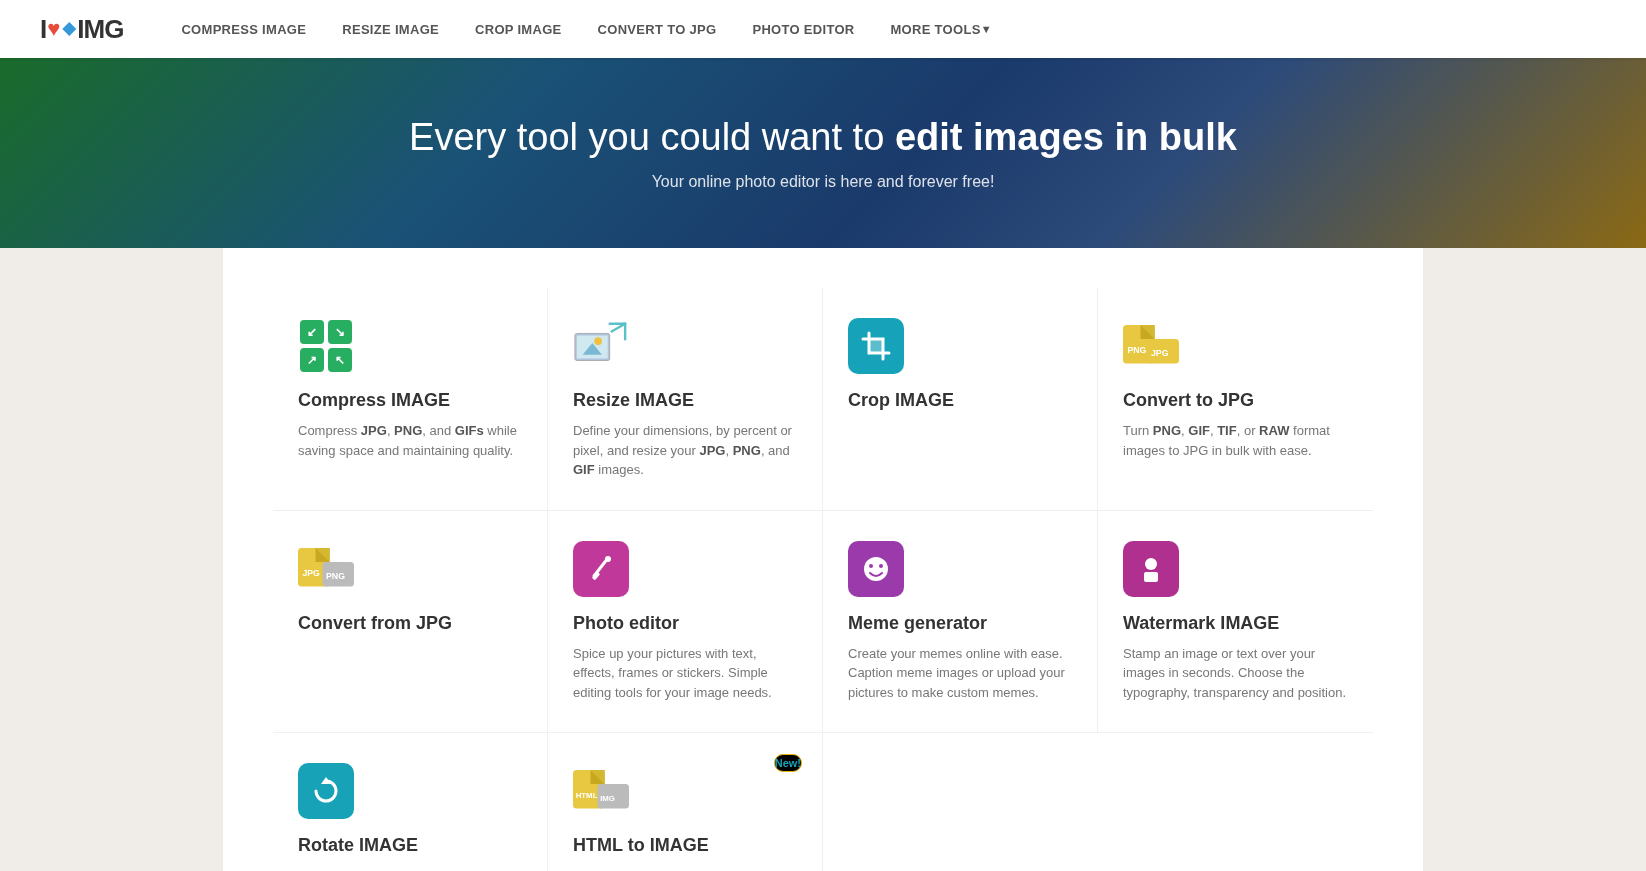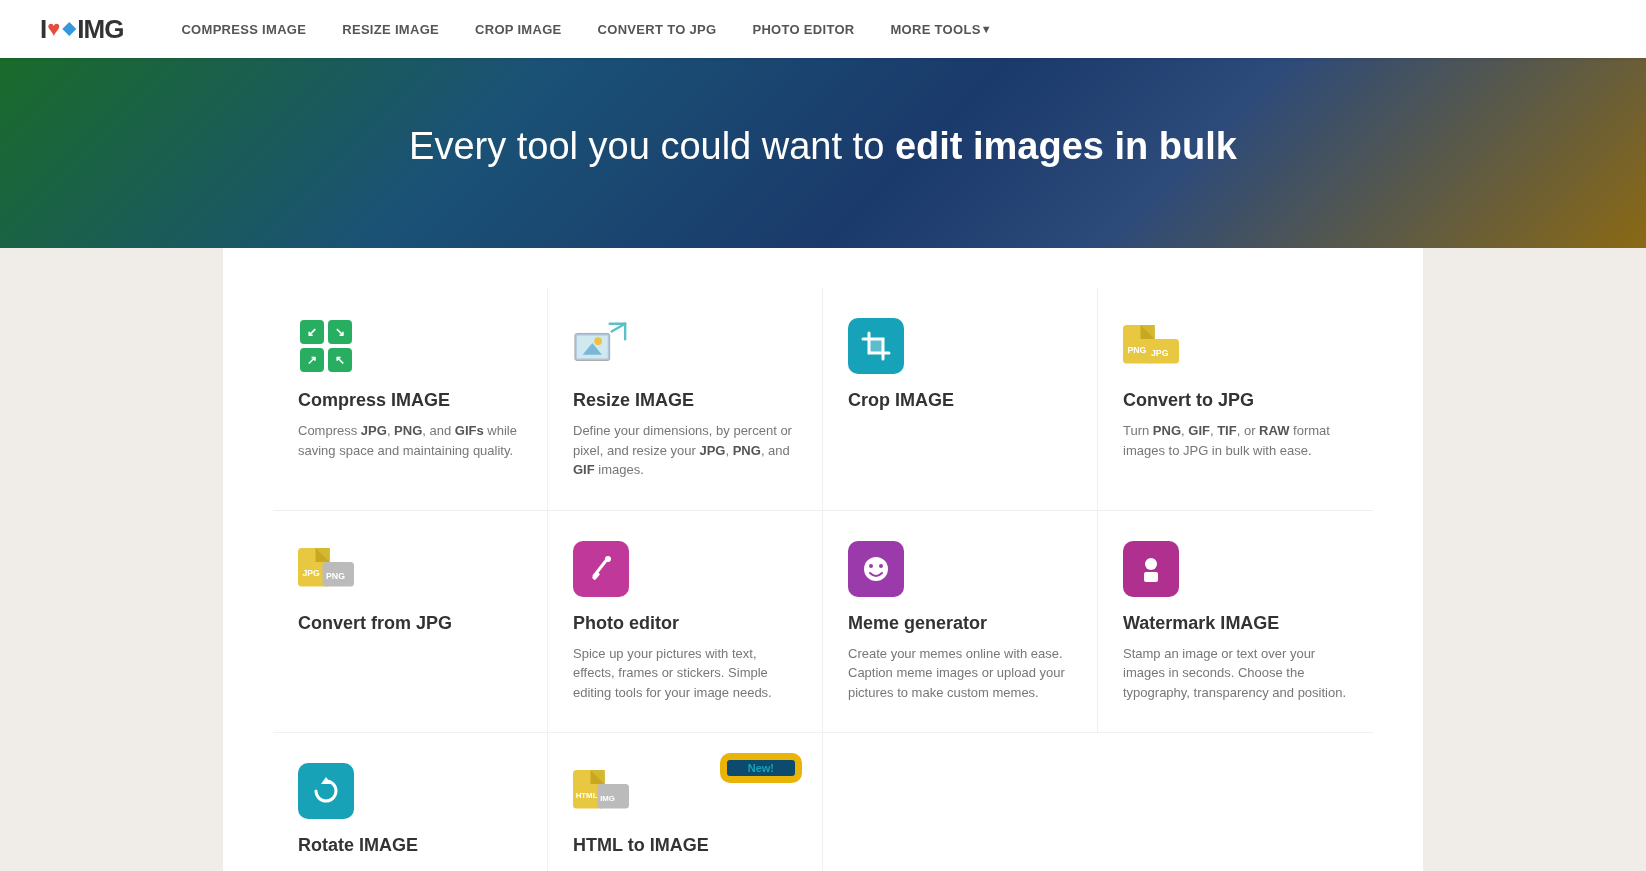--- a/index.html
+++ b/index.html
@@ -161,26 +161,26 @@
     }
     .tool-desc {
       font-size: 13px;
       color: #777;
       line-height: 1.5;
     }
     .tool-desc strong { font-weight: 700; color: #555; }
 
     .new-badge {
       display: inline-block;
-      background: #0c4a6e;
-      border: 7px solid #eab308;
+      background: #000000;
+      border: 1px solid #eab308;
       color: #16a2b8;
       font-size: 11px;
       font-weight: 700;
-      padding: 2px 21px;
+      padding: 2px 0;
       border-radius: 10px;
       margin-bottom: 8px;
     }
 
     .tool-card-with-badge {
       position: relative;
     }
     .badge-container {
       position: absolute;
       top: 20px;
@@ -207,20 +207,21 @@
       <span>MORE TOOLS</span>
       <span style="font-size:11px;">▼</span>
     </span>
   </nav>
 </header>
 
 <section class="hero">
   <h1 class="hero-title">
     <span>Every tool you could want to </span><strong>edit images in bulk</strong>
   </h1>
+  <p class="hero-subtitle">Your online photo editor is here and forever free!</p>
 </section>
 
 <div style="background:#f0ece8; padding: 0 0 40px 0;">
   <div class="main-content">
     <div class="tools-grid">
 
       <div class="tool-card">
         <div class="tool-icon icon-compress">
           <div class="compress-grid">
             <div class="compress-cell" style="font-size:12px;font-weight:900;">↙</div>

